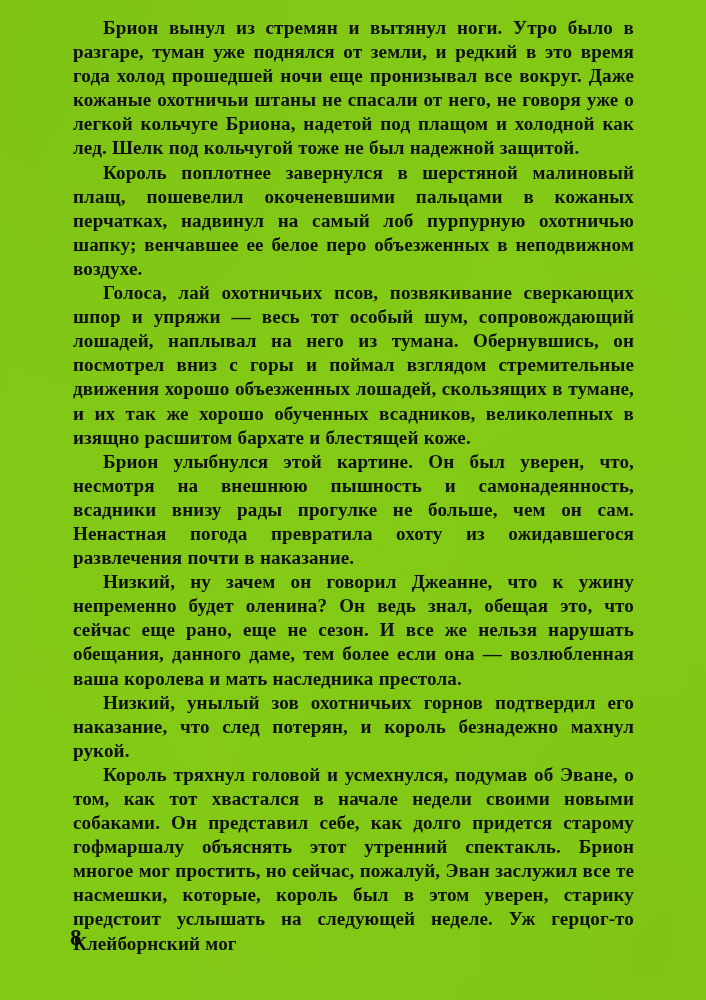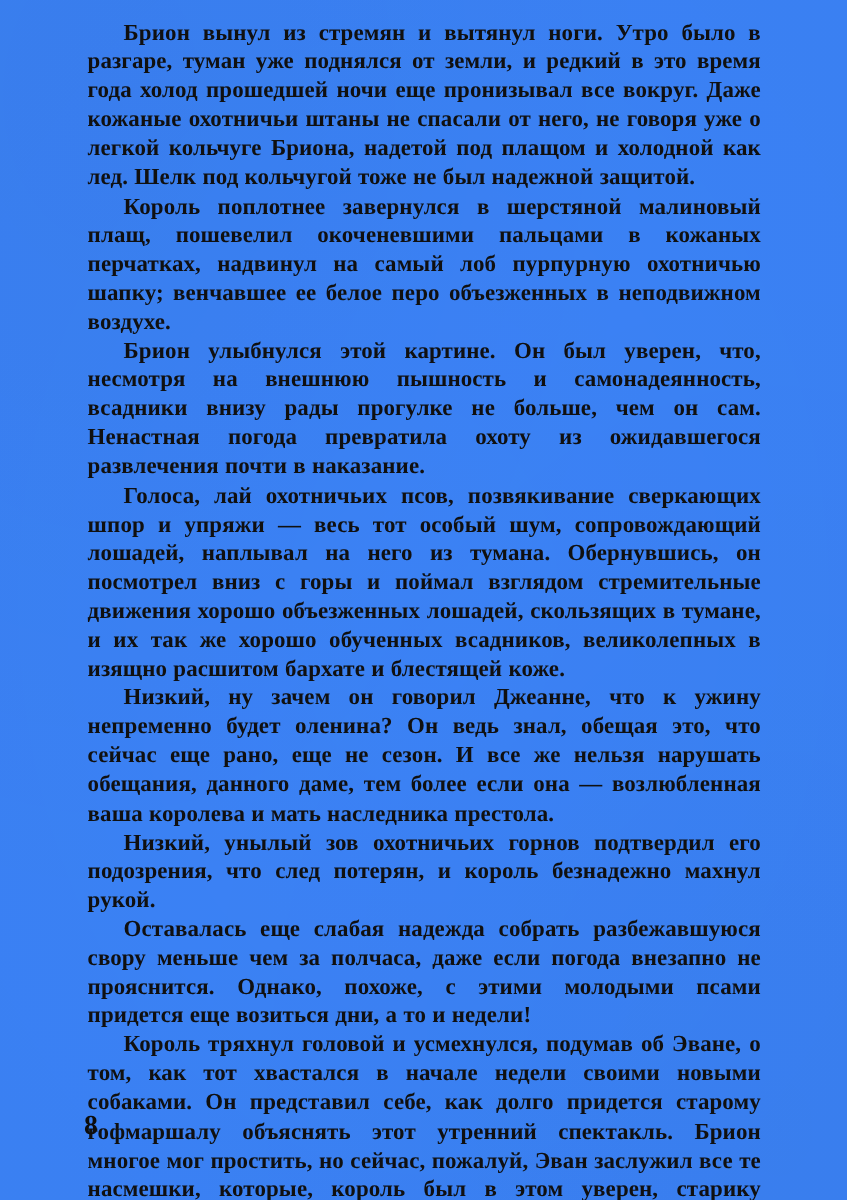--- a/index.html
+++ b/index.html
@@ -5,21 +5,21 @@
 <style>
   html, body {
     margin: 0;
     padding: 0;
     background: #ffffff;
   }
   #page {
     position: relative;
     width: 706px;
     height: 1000px;
-    background: #3b82f6;
+    background: #84cc16;
     overflow: hidden;
     font-family: "Liberation Serif", "DejaVu Serif", serif;
     -webkit-font-smoothing: none;
   }
   
   #scan-texture {
     position: absolute;
     inset: 0;
     pointer-events: none;
     background:
@@ -59,24 +59,23 @@
 </head>
 <body>
 
 <div id="page">
 
   <div id="scan-texture"></div>
 
   <div id="text-block">
     <p class="para">Брион вынул из стремян и вытянул ноги. Утро было в разгаре, туман уже поднялся от земли, и редкий в это время года холод прошедшей ночи еще пронизывал все вокруг. Даже кожаные охотничьи штаны не спасали от него, не говоря уже о легкой кольчуге Бриона, надетой под плащом и холодной как лед. Шелк под кольчугой тоже не был надежной защитой.</p>
     <p class="para">Король поплотнее завернулся в шерстяной малиновый плащ, пошевелил окоченевшими пальцами в кожаных перчатках, надвинул на самый лоб пурпурную охотничью шапку; венчавшее ее белое перо объезженных в неподвижном воздухе.</p>
+    <p class="para">Голоса, лай охотничьих псов, позвякивание сверкающих шпор и упряжи — весь тот особый шум, сопровождающий лошадей, наплывал на него из тумана. Обернувшись, он посмотрел вниз с горы и поймал взглядом стремительные движения хорошо объезженных лошадей, скользящих в тумане, и их так же хорошо обученных всадников, великолепных в изящно расшитом бархате и блестящей коже.</p>
     <p class="para">Брион улыбнулся этой картине. Он был уверен, что, несмотря на внешнюю пышность и самонадеянность, всадники внизу рады прогулке не больше, чем он сам. Ненастная погода превратила охоту из ожидавшегося развлечения почти в наказание.</p>
-    <p class="para">Голоса, лай охотничьих псов, позвякивание сверкающих шпор и упряжи — весь тот особый шум, сопровождающий лошадей, наплывал на него из тумана. Обернувшись, он посмотрел вниз с горы и поймал взглядом стремительные движения хорошо объезженных лошадей, скользящих в тумане, и их так же хорошо обученных всадников, великолепных в изящно расшитом бархате и блестящей коже.</p>
     <p class="para">Низкий, ну зачем он говорил Джеанне, что к ужину непременно будет оленина? Он ведь знал, обещая это, что сейчас еще рано, еще не сезон. И все же нельзя нарушать обещания, данного даме, тем более если она — возлюбленная ваша королева и мать наследника престола.</p>
-    <p class="para">Низкий, унылый зов охотничьих горнов подтвердил его подозрения, что след потерян, и король безнадежно махнул рукой.</p>
-    <p class="para">Оставалась еще слабая надежда собрать разбежавшуюся свору меньше чем за полчаса, даже если погода внезапно не прояснится. Однако, похоже, с этими молодыми псами придется еще возиться дни, а то и недели!</p>
+    <p class="para">Низкий, унылый зов охотничьих горнов подтвердил его наказание, что след потерян, и король безнадежно махнул рукой.</p>
     <p class="para">Король тряхнул головой и усмехнулся, подумав об Эване, о том, как тот хвастался в начале недели своими новыми собаками. Он представил себе, как долго придется старому гофмаршалу объяснять этот утренний спектакль. Брион многое мог простить, но сейчас, пожалуй, Эван заслужил все те насмешки, которые, король был в этом уверен, старику предстоит услышать на следующей неделе. Уж герцог-то Клейборнский мог</p>
 
   </div>
 
   <div id="page-number">8</div>
 
 </div>
 
 </body></html>

